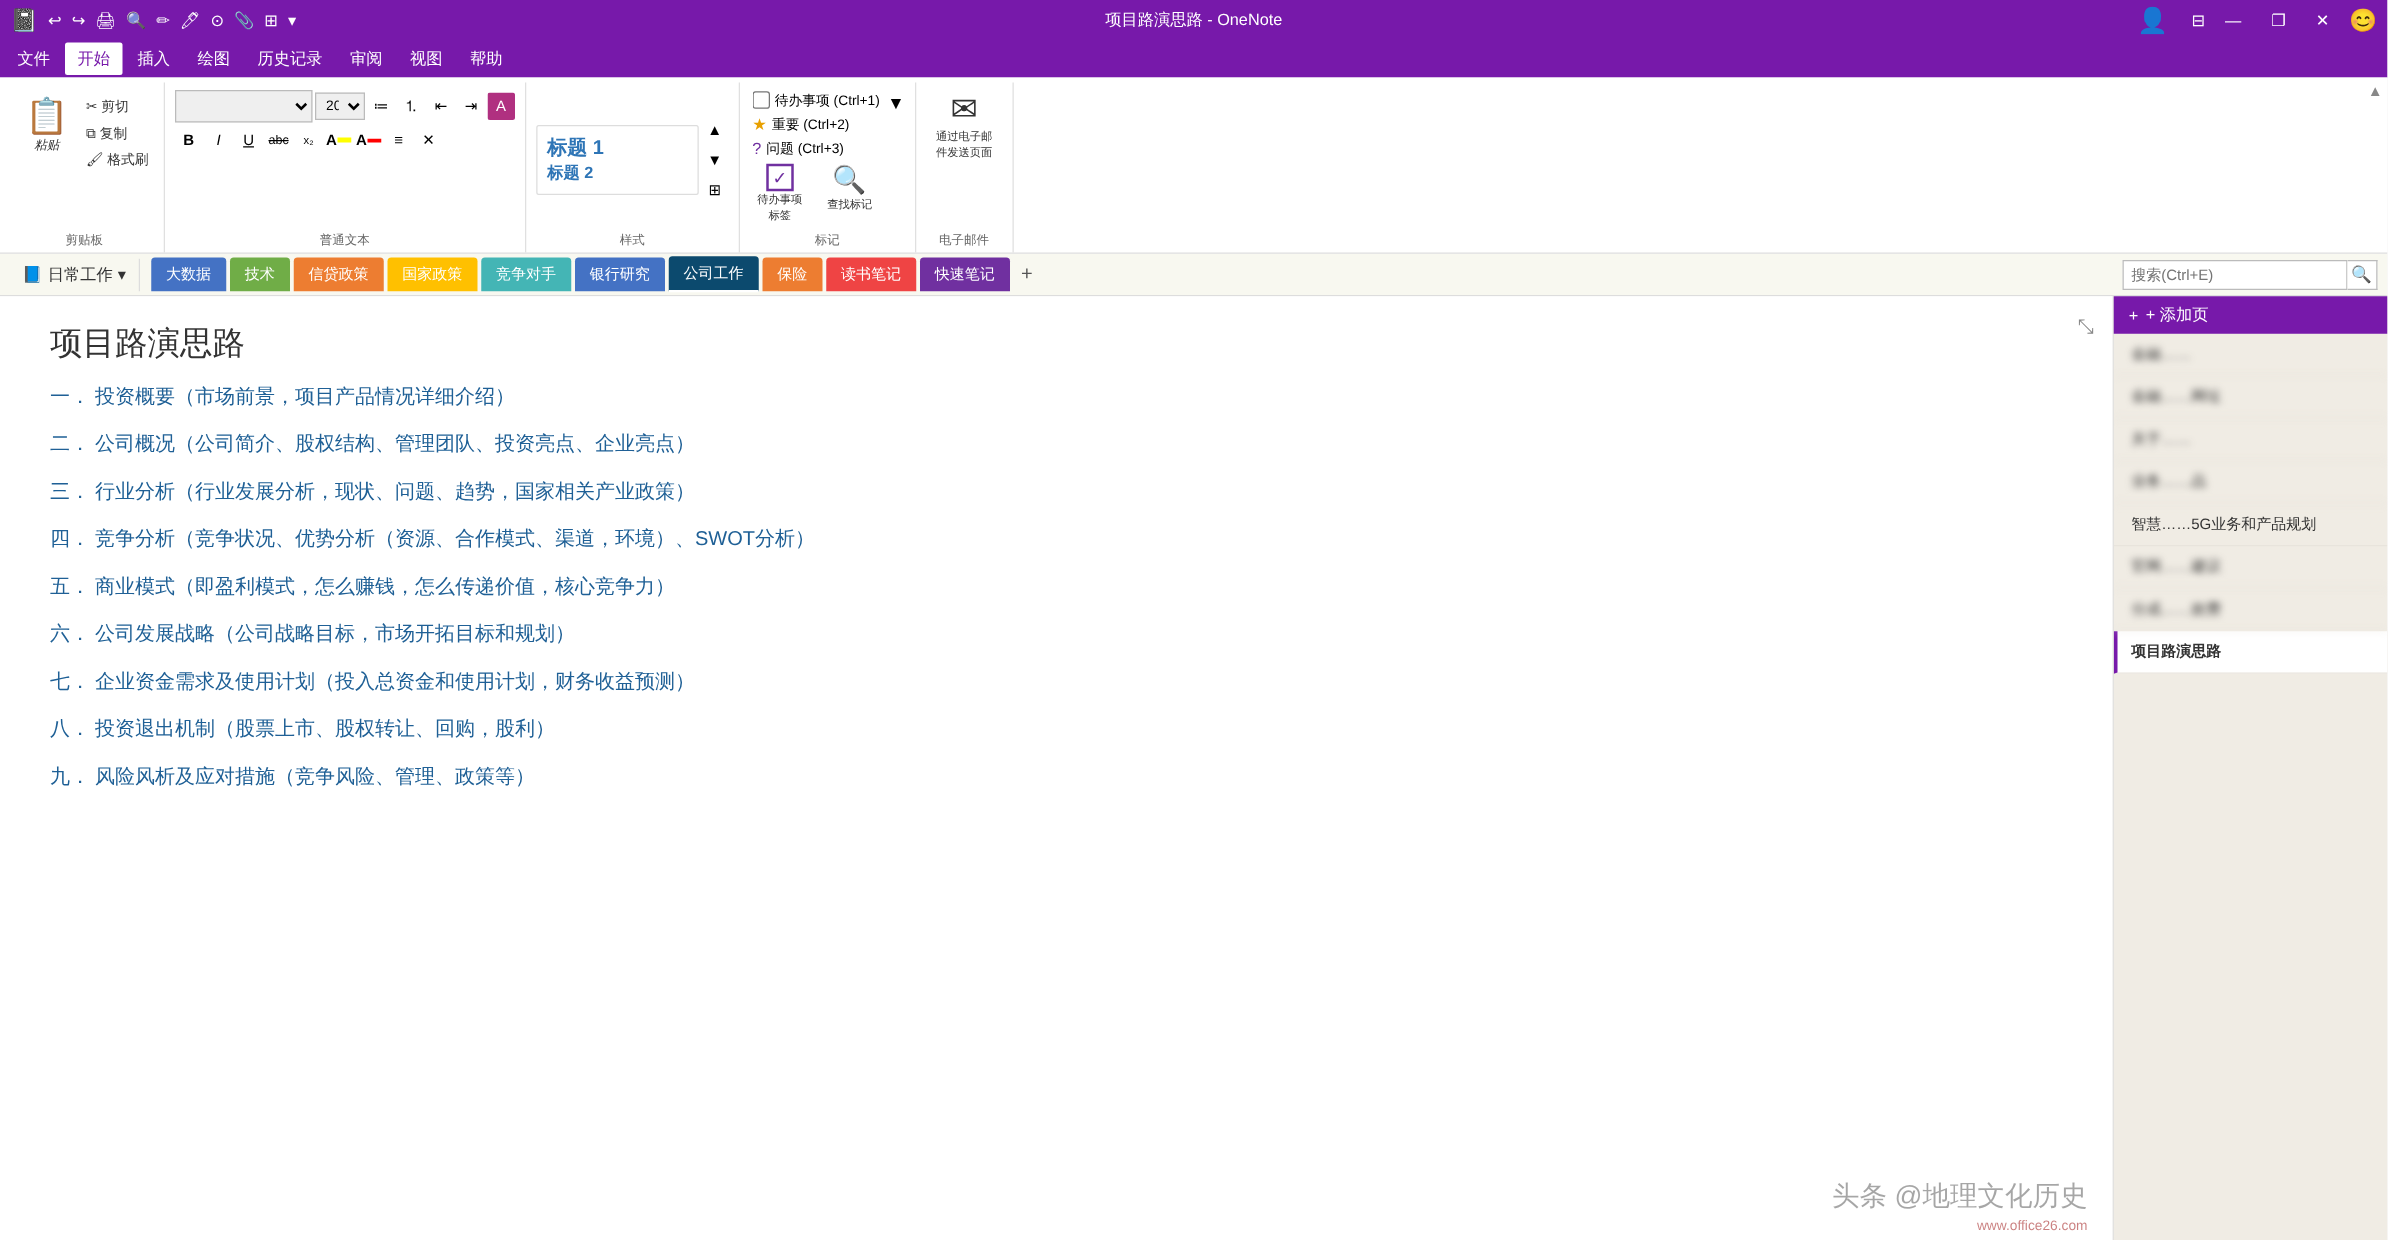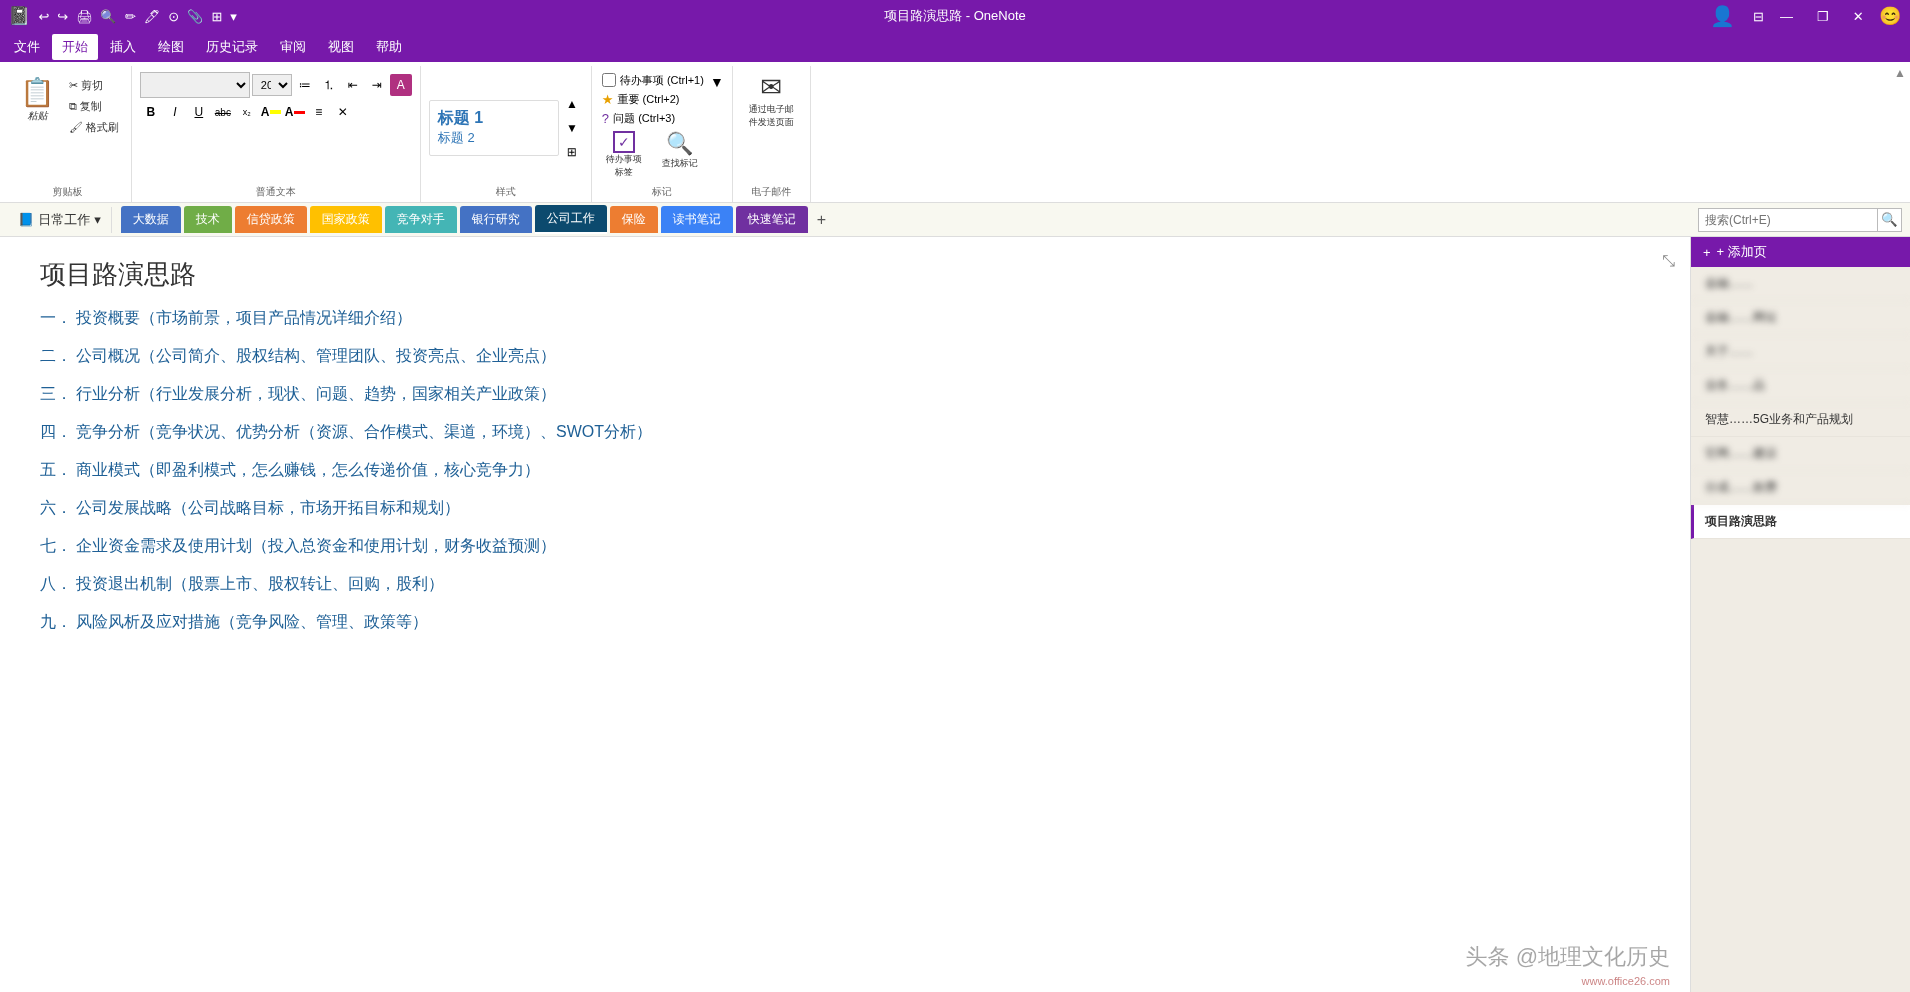--- a/index.html
+++ b/index.html
@@ -128,21 +128,21 @@
       width: 130px;
       height: 56px;
       display: flex;
       flex-direction: column;
       justify-content: center;
       padding: 4px 8px;
       cursor: pointer;
       border-radius: 2px;
     }
     .style-heading1 { font-size: 16px; color: #2e75b6; font-weight: bold; }
-    .style-heading2 { font-size: 13px; color: #2e75b6; }
+    .style-heading2 { font-size: 13px; color: #2e75b6; font-weight: bold; }
 
     
     .tag-item {
       display: flex;
       gap: 4px;
       font-size: 11px;
       padding: 1px 2px;
     }
     .tag-checkbox { width: 14px; height: 14px; }
     .tag-star { color: #e8a000; font-size: 13px; }
@@ -548,21 +548,21 @@
   </div>
   <div id="section-tabs" style="display:flex;align-items:center;gap:1px;padding-left:8px;">
       <div class="section-tab" style="background: rgb(68, 114, 196);">大数据</div>
       <div class="section-tab" style="background: rgb(112, 173, 71);">技术</div>
       <div class="section-tab" style="background: rgb(237, 125, 49);">信贷政策</div>
       <div class="section-tab" style="background: rgb(255, 192, 0);">国家政策</div>
       <div class="section-tab" style="background: rgb(68, 181, 181);">竞争对手</div>
       <div class="section-tab" style="background: rgb(68, 114, 196);">银行研究</div>
       <div class="section-tab active" style="background: #0c4a6e;">公司工作</div>
       <div class="section-tab" style="background: rgb(237, 125, 49);">保险</div>
-      <div class="section-tab" style="background: #3b82f6; text-align: right;">读书笔记</div>
+      <div class="section-tab" style="background: #ef4444; text-align: right;">读书笔记</div>
       <div class="section-tab" style="background: rgb(112, 48, 160); text-align: center;">快速笔记</div>
     </div>
   <span class="add-section">+</span>
   <div class="search-area">
     <input type="text" class="search-input" placeholder="搜索(Ctrl+E)" style="">
     <button class="search-btn">🔍</button>
   </div>
 </div>
 
 <div class="main-layout">

